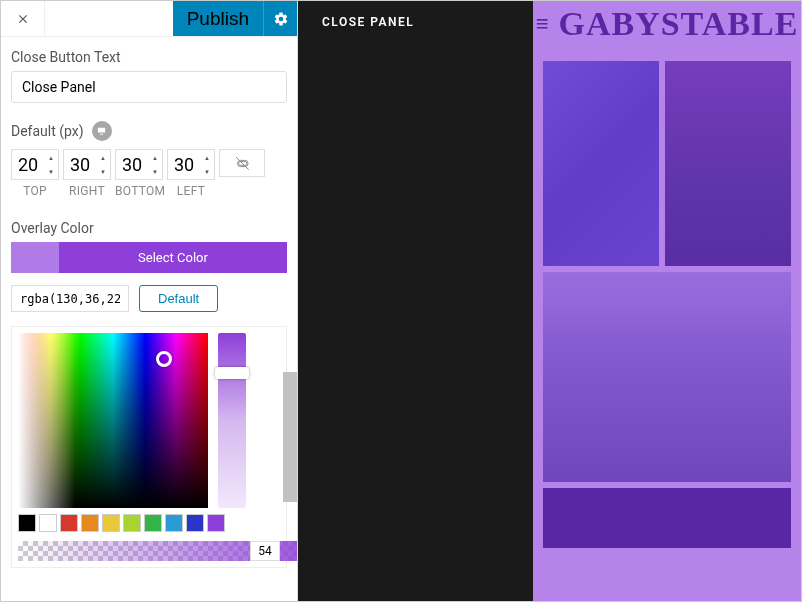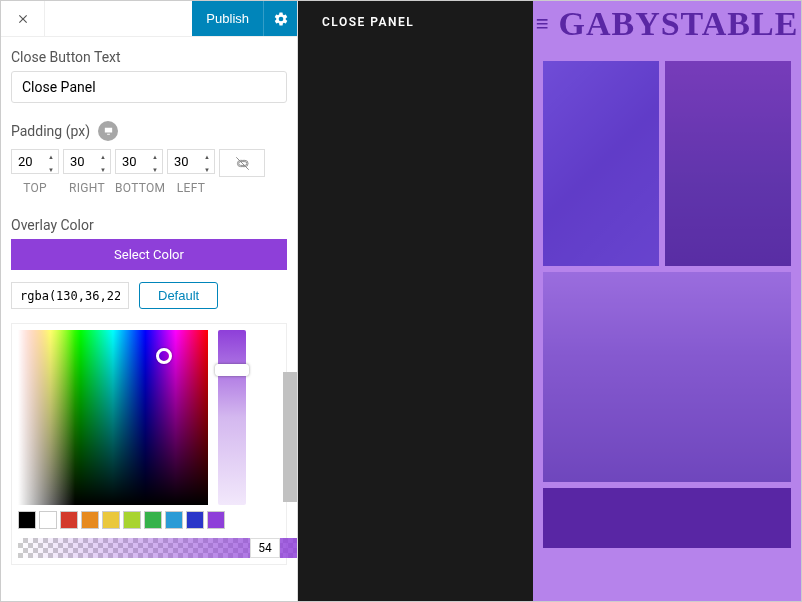--- a/index.html
+++ b/index.html
@@ -3,40 +3,40 @@
 <meta charset="utf-8">
 <style>
 * { margin: 0; padding: 0; box-sizing: border-box; }
 body { font-family: -apple-system, BlinkMacSystemFont, "Segoe UI", Roboto, sans-serif; font-size: 13px; color: #555; background: #fff; width: 802px; height: 602px; overflow: hidden; border: 1px solid #ccc; }
 .layout { display: flex; height: 100%; }
 .sidebar { width: 297px; display: flex; flex-direction: column; border-right: 1px solid #ddd; }
 .top-bar { height: 36px; display: flex; align-items: stretch; border-bottom: 1px solid #eee; }
 .close-btn { width: 44px; display: flex; align-items: center; justify-content: center; border-right: 1px solid #eee; cursor: pointer; color: #555; }
 .close-btn svg { width: 14px; height: 14px; }
 .spacer { flex: 1; }
-.publish-btn { background: #0085ba; color: #ffffff; padding: 0 14px; display: flex; align-items: center; font-size: 13px; cursor: pointer; border: none; }
+.publish-btn { background: #0085ba; color: #000000; padding: 0 14px; display: flex; align-items: center; font-size: 19px; cursor: pointer; border: none; }
 .gear-btn { background: #0085ba; color: #fff; width: 34px; display: flex; align-items: center; justify-content: center; cursor: pointer; border-left: 1px solid rgba(255,255,255,.2); }
 .gear-btn svg { width: 16px; height: 16px; fill: #fff; }
 .panel-body { flex: 1; overflow-y: auto; padding: 12px 10px; position: relative; }
 .scrollbar-thumb { position: absolute; right: 0; top: 335px; width: 14px; height: 130px; background: #c1c1c1; }
 .field-label { font-size: 14px; color: #555; margin-bottom: 6px; display: block; }
 .text-input { width: 100%; padding: 7px 10px; border: 1px solid #ddd; border-radius: 3px; font-size: 14px; margin-bottom: 18px; font-family: inherit; }
 .padding-row { display: flex; align-items: center; gap: 8px; margin-bottom: 8px; }
 .icon-chip { width: 20px; height: 20px; background: #a7a7a7; border-radius: 50%; display: flex; align-items: center; justify-content: center; }
 .icon-chip svg { width: 11px; height: 11px; fill: #fff; }
 .padding-inputs { display: flex; gap: 4px; margin-bottom: 4px; }
 .num-input { width: 48px; position: relative; }
-.num-input input { width: 100%; padding: 4px 16px 4px 6px; border: 1px solid #ddd; font-size: 13px; font-family: inherit; }
+.num-input input { width: 100%; padding: 4px 16px 4px 6px; border: 1px solid #ddd; font-size: 18px; font-family: inherit; }
 .spinner { position: absolute; right: 1px; top: 1px; bottom: 1px; width: 14px; display: flex; flex-direction: column; }
 .spinner span { flex: 1; display: flex; align-items: center; justify-content: center; font-size: 6px; color: #555; cursor: pointer; }
 .link-toggle { width: 46px; height: 28px; border: 1px solid #ddd; display: flex; align-items: center; justify-content: center; color: #888; cursor: pointer; }
 .link-toggle svg { width: 15px; height: 15px; }
 .padding-labels { display: flex; gap: 4px; margin-bottom: 22px; }
 .padding-labels span { width: 48px; text-align: center; font-size: 12px; color: #888; letter-spacing: .3px; }
-.select-color-btn { display: flex; height: 31px; margin-bottom: 12px; cursor: pointer; flex-direction: column; }
+.select-color-btn { display: flex; height: 31px; margin-bottom: 12px; cursor: pointer; }
 .sc-swatch { width: 48px; background: #b07be6; }
 .sc-label { flex: 1; background: #8e3fd9; color: #fff; display: flex; align-items: center; justify-content: center; font-size: 13px; }
 .color-row { display: flex; gap: 10px; margin-bottom: 14px; }
 .color-input { flex: 1; max-width: 118px; padding: 5px 8px; border: 1px solid #ddd; font-family: monospace; font-size: 12px; }
 .default-btn { padding: 5px 18px; border: 1px solid #0085ba; color: #0085ba; background: #fff; border-radius: 3px; font-size: 13px; cursor: pointer; }
 .picker-box { border: 1px solid #eee; padding: 6px; background: #fff; }
 .picker-top { display: flex; gap: 10px; margin-bottom: 6px; }
 .sat-val { width: 190px; height: 175px; position: relative; background: linear-gradient(to bottom, transparent 0%, #000 100%), linear-gradient(to right, #ff0000 0%, #ffff00 17%, #00ff00 33%, #00ffff 50%, #0000ff 67%, #ff00ff 83%, #ff0000 100%); cursor: crosshair; }
 .sat-white { position: absolute; inset: 0; background: linear-gradient(to right, #fff 0%, transparent 30%); mix-blend-mode: screen; }
 .sv-cursor { position: absolute; width: 16px; height: 16px; border: 3px solid #fff; border-radius: 50%; left: 138px; top: 18px; box-shadow: 0 0 2px rgba(0,0,0,.5); }
@@ -85,21 +85,21 @@
         <svg viewBox="0 0 24 24">
             <path d="M19.14 12.94a7.07 7.07 0 0 0 0-1.88l2.03-1.58a.5.5 0 0 0 .12-.64l-1.92-3.32a.5.5 0 0 0-.61-.22l-2.39.96a7.03 7.03 0 0 0-1.62-.94l-.36-2.54a.5.5 0 0 0-.5-.42h-3.84a.5.5 0 0 0-.5.42l-.36 2.54c-.58.24-1.12.56-1.62.94l-2.39-.96a.5.5 0 0 0-.61.22L2.71 8.84a.5.5 0 0 0 .12.64l2.03 1.58a7.07 7.07 0 0 0 0 1.88l-2.03 1.58a.5.5 0 0 0-.12.64l1.92 3.32c.14.24.43.34.61.22l2.39-.96c.5.38 1.04.7 1.62.94l.36 2.54c.4.24.25.42.5.42h3.84c.25 0 .46-.18.5-.42l.36-2.54c.58-.24 1.12-.56 1.62-.94l2.39.96c.24.1.5 0 .61-.22l1.92-3.32a.5.5 0 0 0-.12-.64l-2.03-1.58zM12 15.5A3.5 3.5 0 1 1 12 8.5a3.5 3.5 0 0 1 0 7z"></path>
           </svg>
       </div>
     </div>
     <div class="panel-body">
       <label class="field-label">Close Button Text</label>
       <input class="text-input" value="Close Panel" style="">
 
       <div class="padding-row">
-        <label class="field-label" style="margin-bottom:0">Padding (px)</label>
+        <label class="field-label" style="margin-bottom:0">Default (px)</label>
         <div class="icon-chip">
           <svg viewBox="0 0 24 24">
               <path d="M4 4h16v10H4z M9 17h6v2H9z" fill="#fff"></path>
             </svg>
         </div>
       </div>
       <div class="padding-inputs">
         <div class="num-input"><input value="20" style=""><div class="spinner">
               <span>▲</span>
               <span>▼</span>

